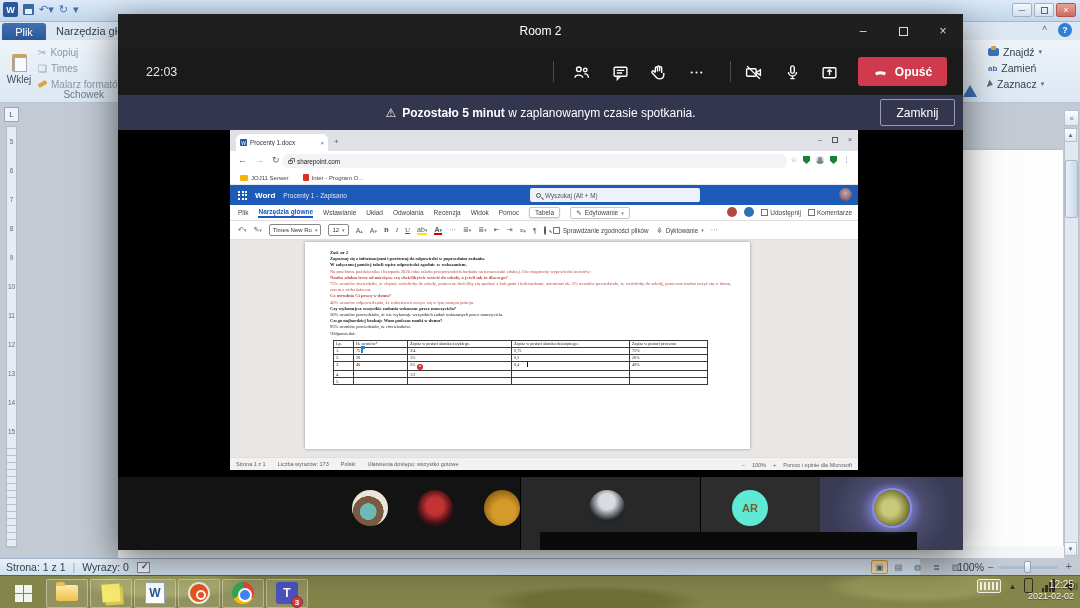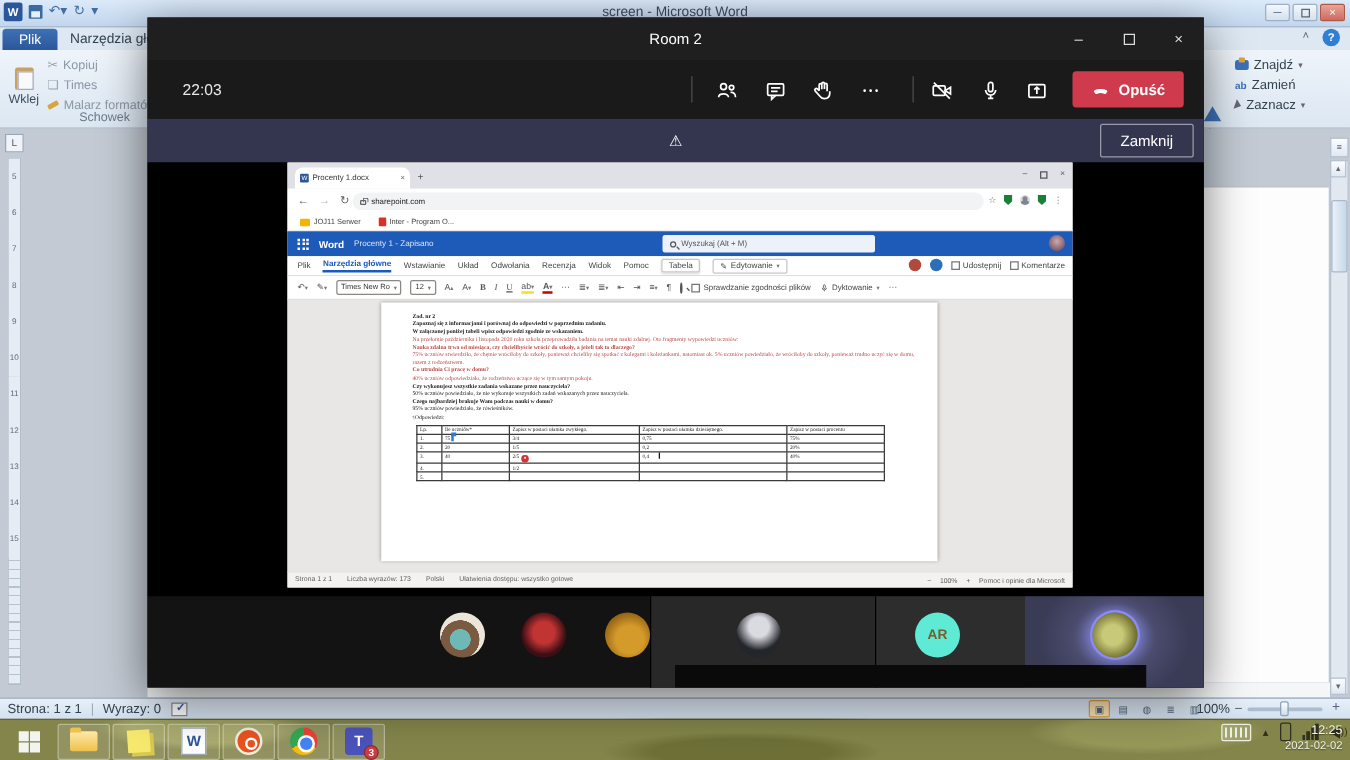--- a/index.html
+++ b/index.html
@@ -50,21 +50,21 @@
   #vruler div{height:29px;display:flex;align-items:center;justify-content:center;font-size:6.5px;color:#667;background:#e6ecf3}
   #doc-left{left:0;top:103px;width:118px;height:455px;background:#c3cad3}
   #doc-right{left:963px;top:103px;width:117px;height:455px;background:#c3cad3}
   #page-right{left:963px;top:150px;width:100px;height:396px;background:#fdfdfd;box-shadow:-1px 0 2px rgba(0,0,0,.15)}
   #vsb{left:1064px;top:128px;width:15px;height:428px;background:#e2e8f0;border:1px solid #b6c2d0}
   .sbbtn{width:13px;height:14px;background:linear-gradient(#fbfdff,#dfe8f2);border:1px solid #b6c2d0;font-size:7px;color:#667;display:flex;align-items:center;justify-content:center}
   #vsb-thumb{left:1065px;top:160px;width:13px;height:58px;background:linear-gradient(90deg,#e9f1fa,#c9d7e8);border:1px solid #a9b8ca;border-radius:2px}
   #ruler-toggle{left:1064px;top:110px;width:15px;height:16px;background:linear-gradient(#fbfdff,#dfe8f2);border:1px solid #b6c2d0;font-size:7px;color:#667;display:flex;align-items:center;justify-content:center}
   #page-bottom{left:118px;top:546px;width:946px;height:12px;background:#f5f6f7}
   
-  #wd-status{left:0;top:558px;width:1080px;height:17px;background:linear-gradient(#e7f0f9,#d2e1f0);border-top:1px solid #9fb2c8;font-size:10.5px;color:#33424f}
+  #wd-status{left:0;top:558px;width:920px;height:17px;background:linear-gradient(#e7f0f9,#d2e1f0);border-top:1px solid #9fb2c8;font-size:10.5px;color:#33424f}
   #wd-status .sep{color:#9ab;margin:0 7px}
   .spell{width:13px;height:11px;background:#fff;border:1px solid #889;position:relative;margin-left:8px}
   .spell:after{content:"✓";position:absolute;left:3px;top:-2px;font-size:9px;color:#2b579a;font-weight:bold}
   #views{right:116px;top:560px;gap:2px}
   .vbtn{width:17px;height:14px;border:1px solid transparent;font-size:8px;color:#55667c;display:flex;align-items:center;justify-content:center}
   .vbtn.on{background:#fbe3b3;border-color:#e0a040;border-radius:2px}
   #zoomlbl{right:96px;top:561px;font-size:10.5px;color:#33424f}
   #zminus{right:86px;top:561px;font-size:11px;color:#55667c}
   #ztrack{right:22px;top:566px;width:60px;height:3px;background:#aebdcd;border-radius:2px}
   #zthumb{right:49px;top:561px;width:7px;height:12px;background:linear-gradient(#fdfeff,#cfdcea);border:1px solid #8fa2b8;border-radius:2px}
@@ -202,21 +202,20 @@
 <body>
 
 <div class="abs" id="wd-titlebar">
   <div class="abs f qat">
     <span class="wlogo">W</span>
     <span class="saveic"></span>
     <span class="qicon">↶▾</span>
     <span class="qicon">↻</span>
     <span class="qicon">▾</span>
   </div>
-  <div class="abs" id="wd-title">screen - Microsoft Word</div>
   <div class="abs f" style="right:4px;top:3px;gap:2px">
     <span class="winbtn">─</span>
     <span class="winbtn">
         <i class="rsq"></i>
       </span>
     <span class="winbtn close">×</span>
   </div>
 </div>
 <div class="abs" id="wd-tabs">
   <div class="abs" id="tab-plik">Plik</div>
@@ -445,20 +444,21 @@
     <div class="abs" id="btn-leave">
       <svg width="15" height="10" viewBox="0 0 16 12">
           <path d="M1.5 7.5C1.5 4.2 14.5 4.2 14.5 7.5L13 9.6c-1 1-2.3-.8-5-.8s-4 1.8-5 .8Z" fill="#fff"></path>
         </svg>
       <span>Opuść</span>
     </div>
   </div>
   <div class="abs" id="tm-banner">
     <div class="abs f" id="tm-banner-text">
       <span>⚠</span>
+      <span><b>Pozostało 5 minut</b><span> w zaplanowanym czasie spotkania.</span></span>
     </div>
     <div class="abs" id="btn-zamknij">Zamknij</div>
   </div>
 
   <div class="abs" id="tm-stage">
 
     <div class="abs" id="browser">
       <div class="abs" id="cr-tabs">
         <div class="abs" id="cr-tab">
           <span class="fav">W</span>

